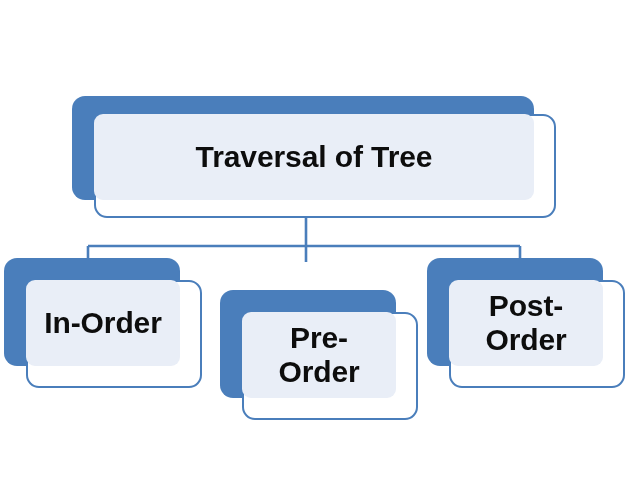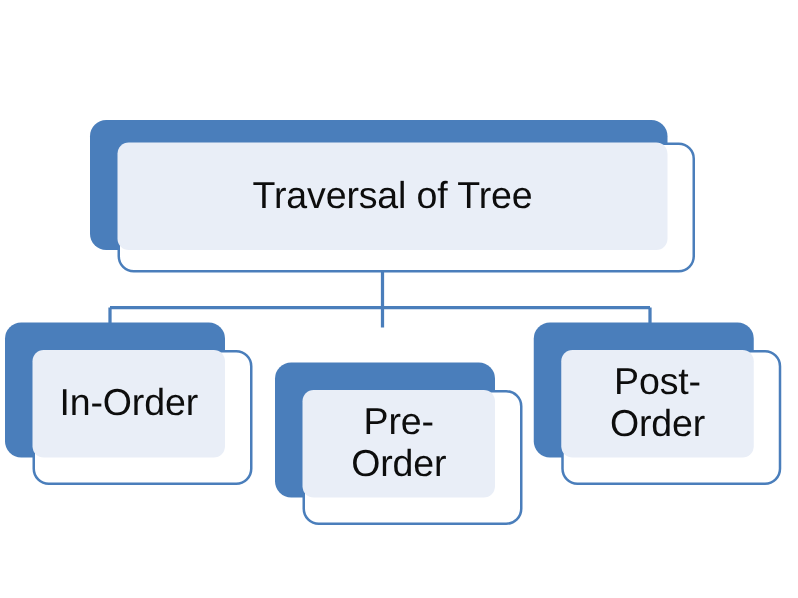--- a/index.html
+++ b/index.html
@@ -12,20 +12,21 @@
     background: #ffffff;
     font-family: "Liberation Sans", sans-serif;
     overflow: hidden;
   }
 
   #canvas {
     position: relative;
     width: 584px;
     height: 478px;
     background: #ffffff;
+    font-weight: bold;
   }
 
   
   #connectors {
     position: absolute;
     left: 0;
     top: 0;
     width: 638px;
     height: 478px;
     z-index: 1;

